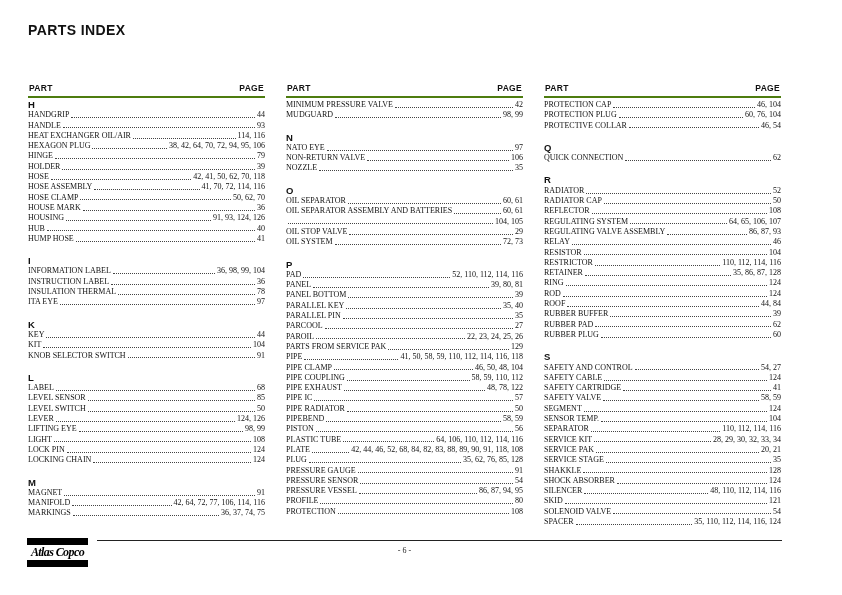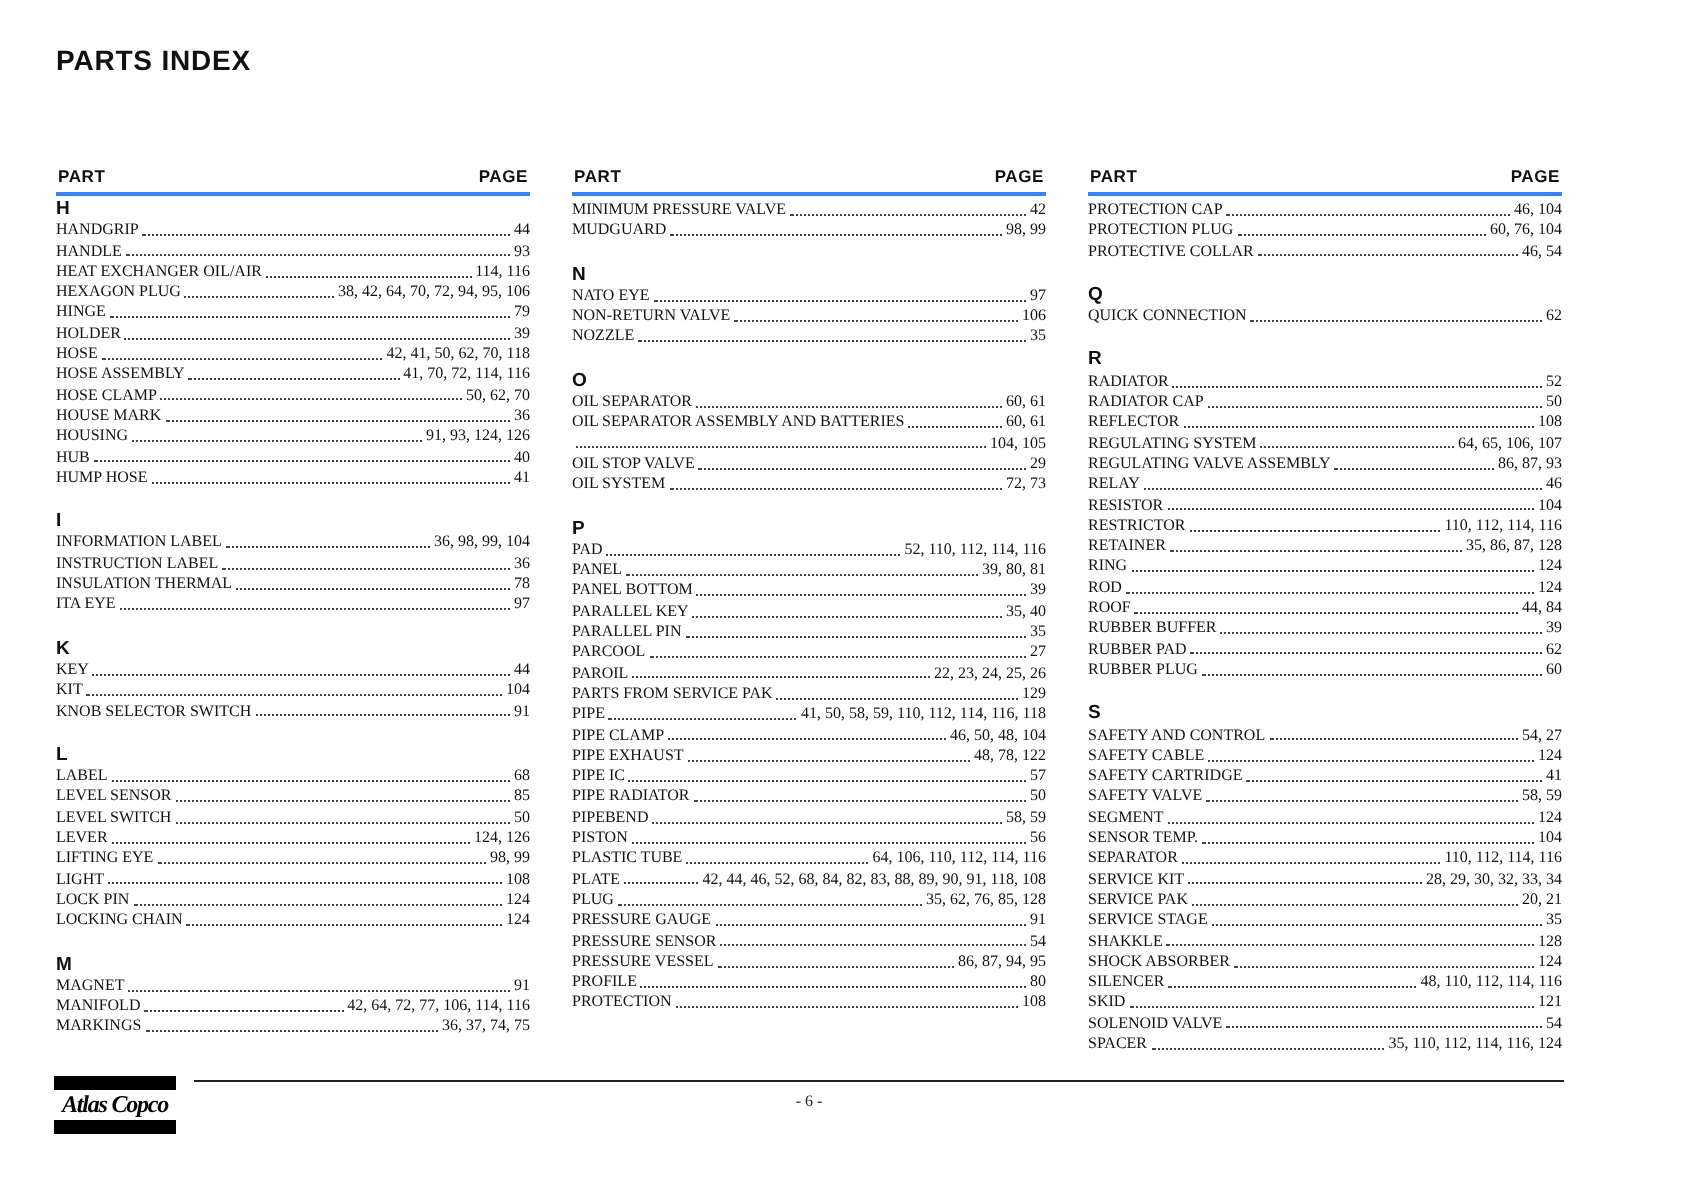--- a/index.html
+++ b/index.html
@@ -36,21 +36,21 @@
   .col-header {
     display: flex;
     justify-content: space-between;
     align-items: center;
     font-family: "Liberation Sans", sans-serif;
     font-weight: bold;
     font-size: 8.5px;
     line-height: 9px;
     letter-spacing: 0.3px;
     padding: 0 1px 3px 1px;
-    border-bottom: 2px solid #3b82f6;
+    border-bottom: 2px solid #4d7c0f;
     margin-bottom: 2px;
     color: #111;
   }
   .section { margin-top: 0; }
   .section + .section { margin-top: 12px; }
   .letter {
     height: 10.3px;
     line-height: 10.3px;
     font-family: "Liberation Sans", sans-serif;
     font-weight: bold;
@@ -398,20 +398,25 @@
           </div>
           <div class="row">
             <span class="nm">PIPE</span>
             <span class="leader"></span>
             <span class="pg">41, 50, 58, 59, 110, 112, 114, 116, 118</span>
           </div>
           <div class="row">
             <span class="nm">PIPE CLAMP</span>
             <span class="leader"></span>
             <span class="pg">46, 50, 48, 104</span>
+          </div>
+          <div class="row">
+            <span class="nm">PIPE COUPLING</span>
+            <span class="leader"></span>
+            <span class="pg">58, 59, 110, 112</span>
           </div>
           <div class="row">
             <span class="nm">PIPE EXHAUST</span>
             <span class="leader"></span>
             <span class="pg">48, 78, 122</span>
           </div>
           <div class="row">
             <span class="nm">PIPE IC</span>
             <span class="leader"></span>
             <span class="pg">57</span>

